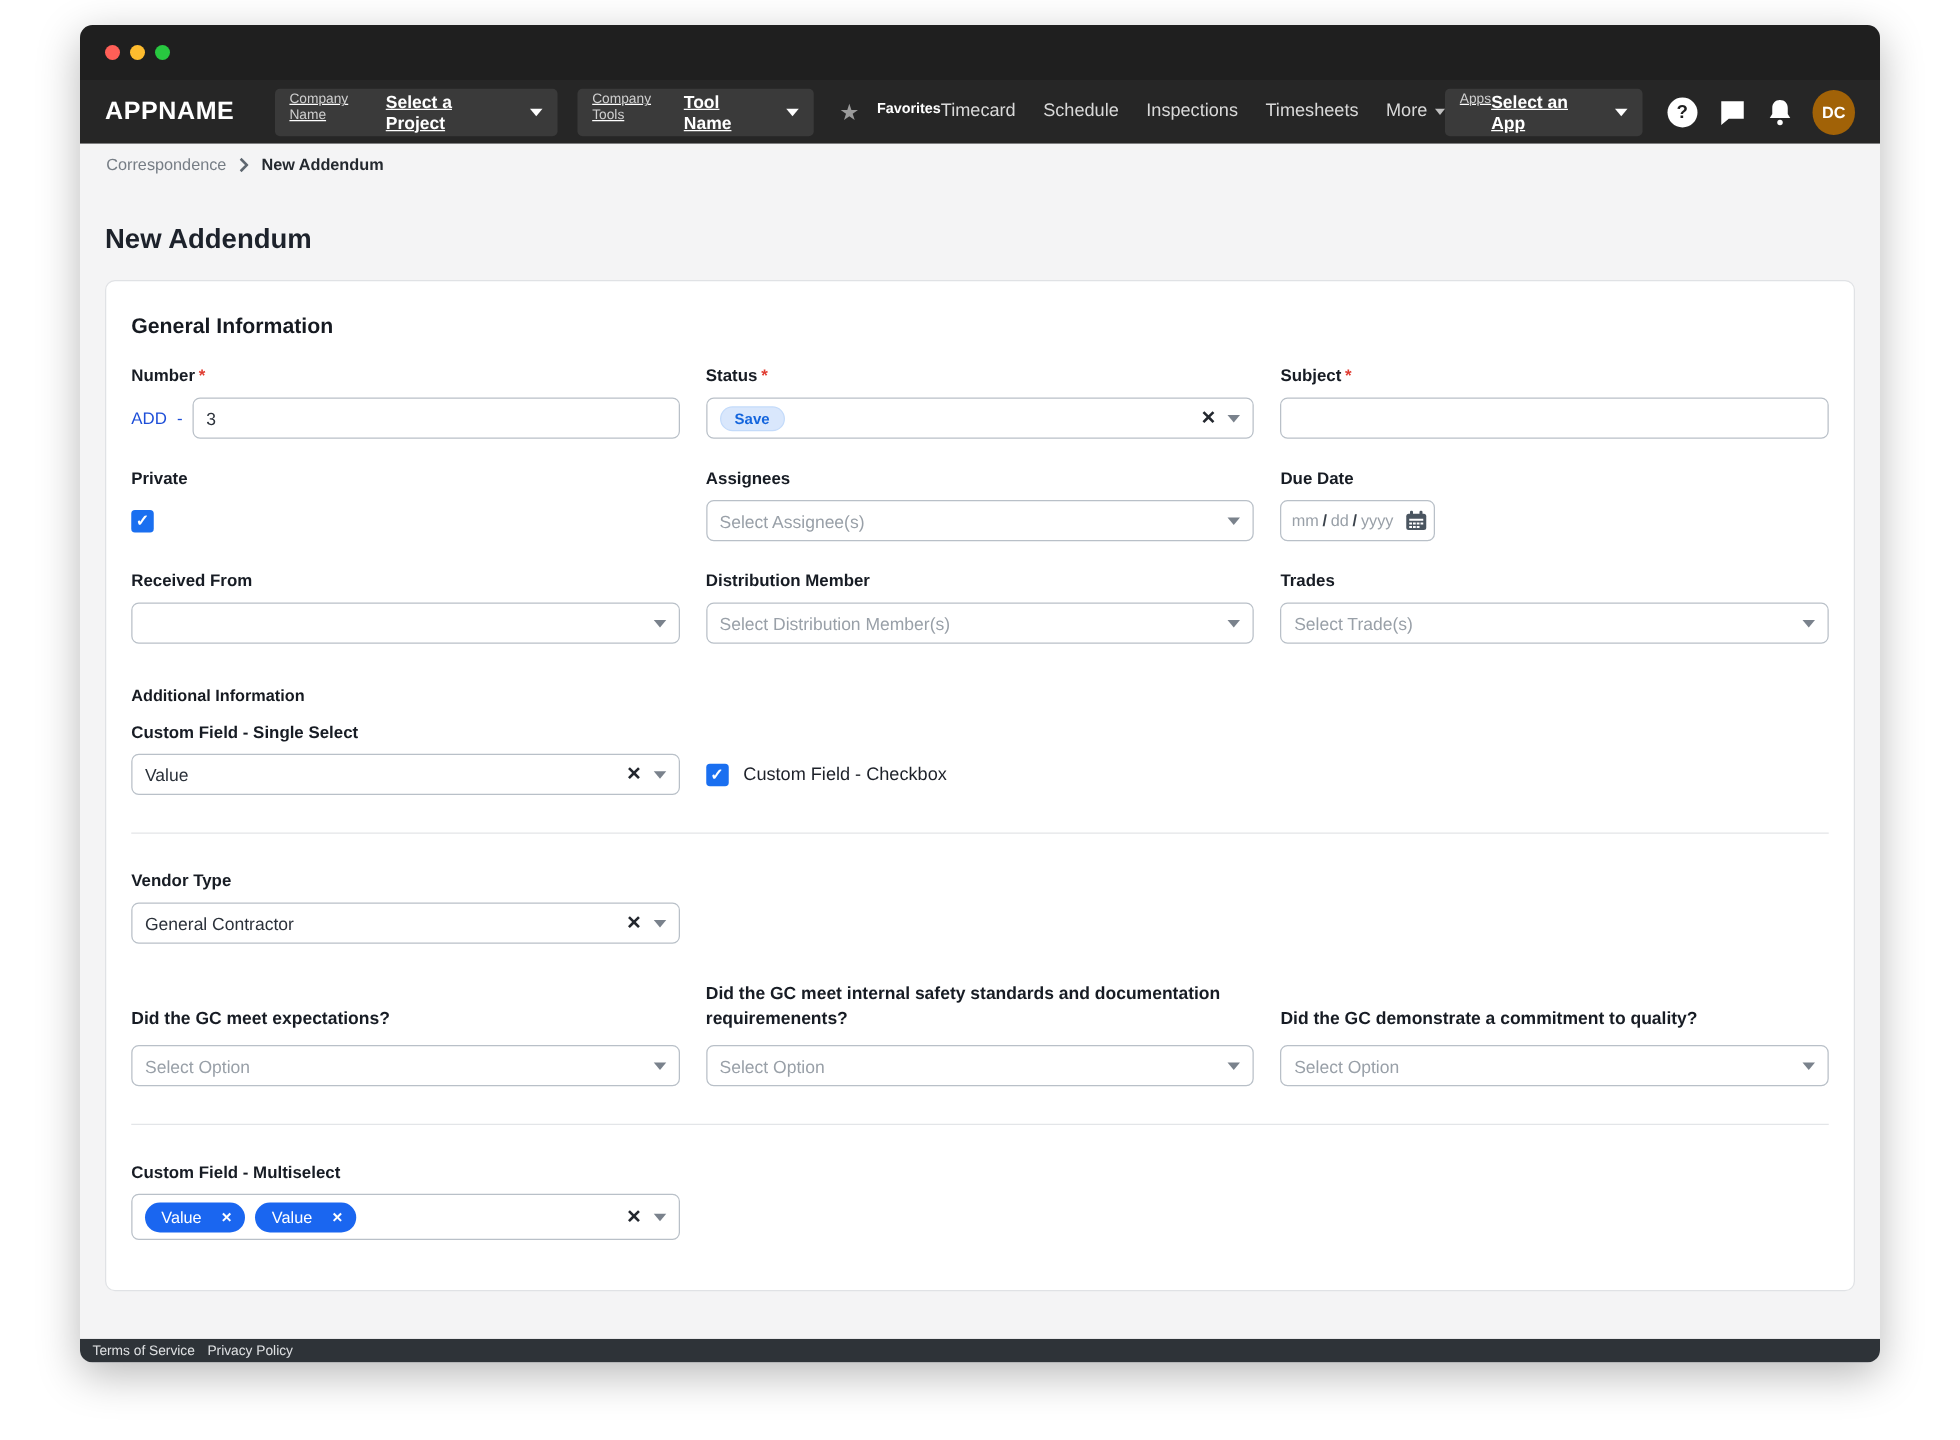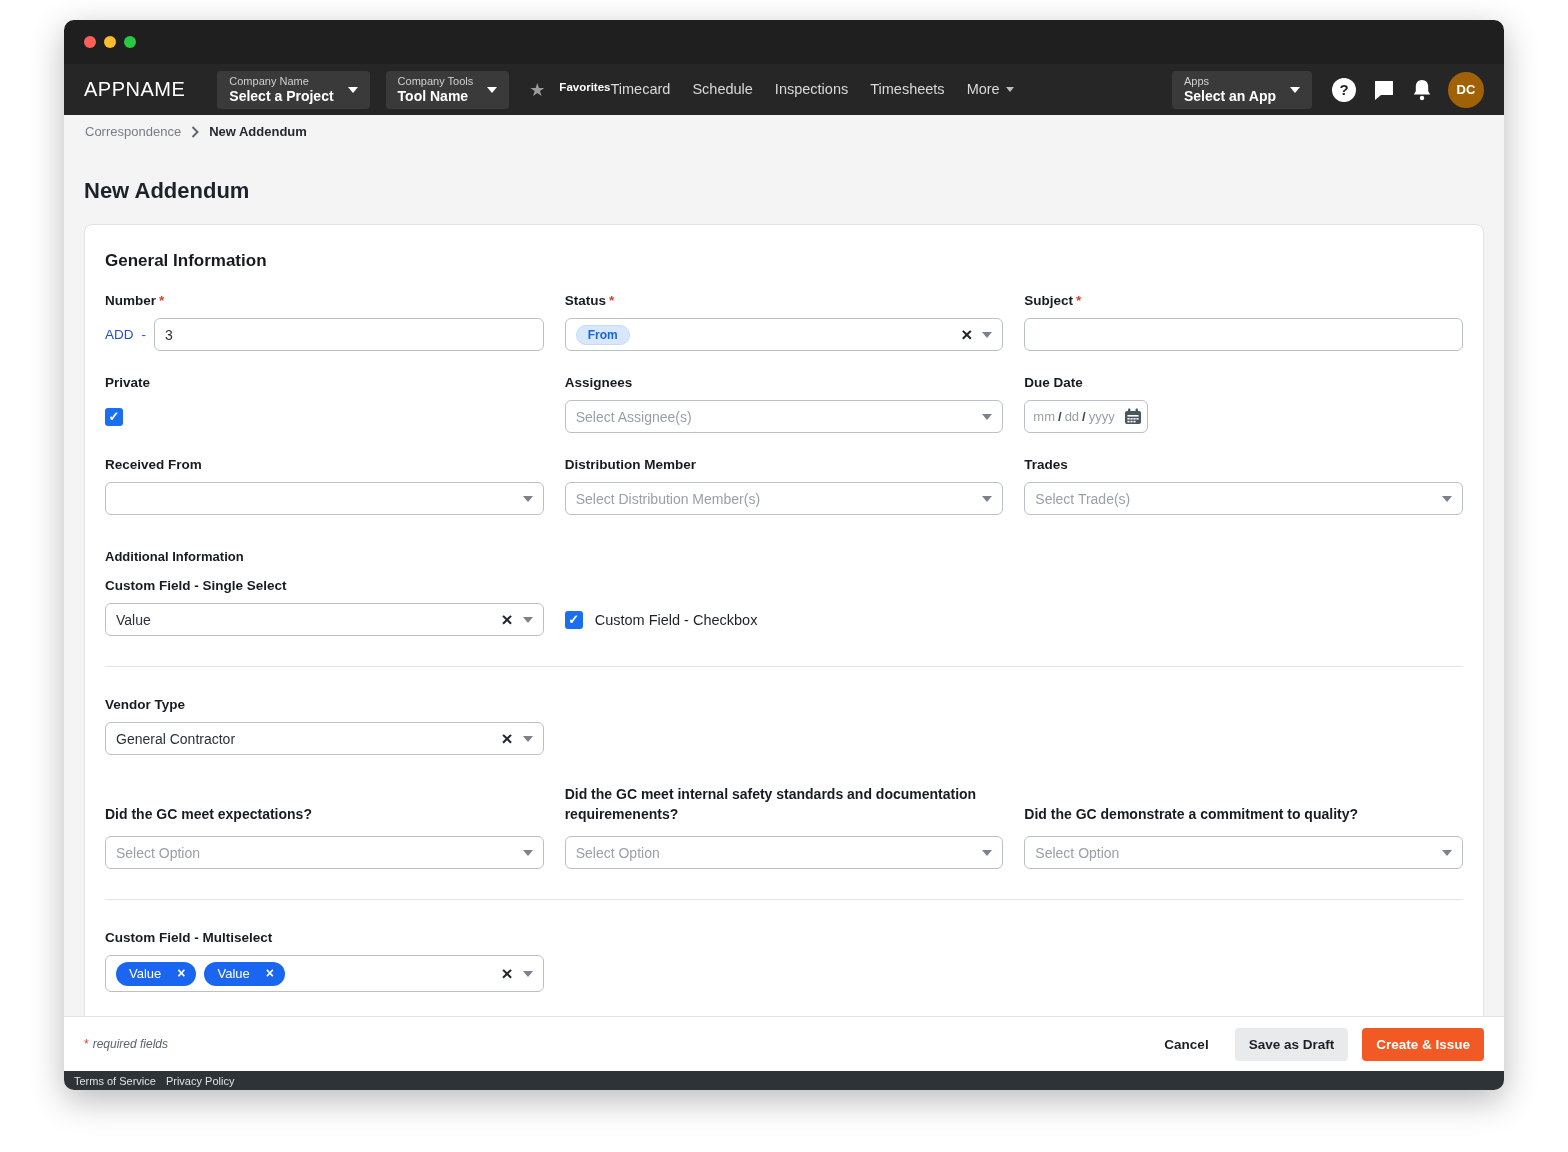--- a/index.html
+++ b/index.html
@@ -12,23 +12,23 @@
     display:flex; flex-direction:column;
   }
 
   
   .titlebar { height:44px; background:#1f1f1f; display:flex; align-items:center; padding-left:20px; gap:8px; flex:none; }
   .tl-dot { width:12px; height:12px; border-radius:50%; }
   .tl-red { background:#ff5f57; } .tl-yellow { background:#febc2e; } .tl-green { background:#28c840; }
 
   
   .appbar { height:51px; background:#262626; display:flex; align-items:center; padding:0 20px; flex:none; color:#fff; }
-  .brand { font-size:20px; font-weight:normal; letter-spacing:.5px; color:#fff; margin-right:32px; }
+  .brand { font-size:20px; font-weight:bold; letter-spacing:.5px; color:#fff; margin-right:32px; }
   .picker { background:#3a3a3a; border-radius:4px; height:38px; display:flex; align-items:center; padding:0 12px; gap:14px; margin-right:16px; cursor:pointer; }
-  .picker .stack { display:flex; flex-direction:column; line-height:1.15; }
+  .picker .stack { display:flex; flex-direction:row; line-height:1.15;text-decoration:underline; }
   .picker .eyebrow { font-size:11px; color:#cfcfcf; }
   .picker .value { font-size:14px; font-weight:bold; color:#fff; }
   .caret-w { width:0; height:0; border-left:5px solid transparent; border-right:5px solid transparent; border-top:6px solid #ffffff; }
   .caret-s { width:0; height:0; border-left:4px solid transparent; border-right:4px solid transparent; border-top:5px solid #bfbfbf; }
   .star { color:#9b9b9b; font-size:18px; margin:0 14px 0 4px; }
   .fav-block { display:flex; flex-direction:row; line-height:1.25; }
   .fav-label { font-size:11.5px; font-weight:bold; color:#ffffff; }
   .fav-links { display:flex; align-items:center; gap:22px; font-size:14.5px; color:#d9d9d9; }
   .fav-link { cursor:pointer; }
   .more { display:flex; align-items:center; gap:6px; cursor:pointer; }
@@ -204,21 +204,21 @@
 
         <div class="number-wrap">
           <span class="num-prefix">ADD</span>
           <span class="num-prefix">-</span>
           <div class="inputbox">
             <input type="text" value="3" style="">
           </div>
         </div>
 
         <div class="selectbox">
-          <span class="pill-light">From</span>
+          <span class="pill-light">Save</span>
           <span class="sb-spacer"></span>
           <span class="clear-x">×</span>
           <span class="caret-g"></span>
         </div>
 
         <div class="inputbox">
           <input type="text" style="">
         </div>
       </div>
 
@@ -373,29 +373,19 @@
           <span class="caret-g"></span>
         </div>
         <div></div>
           <div></div>
       </div>
 
     </div>
 
   </div>
 
-  <div class="actionbar">
-    <div class="req-note">
-      <span class="req">*</span><span>required fields</span>
-    </div>
-    <div class="actions">
-      <button class="btn-plain">Cancel</button>
-      <button class="btn-gray">Save as Draft</button>
-      <button class="btn-orange">Create &amp; Issue</button>
-    </div>
-  </div>
 
   <div class="legalbar">
     <span class="legal-link">Terms of Service</span>
     <span class="legal-link">Privacy Policy</span>
   </div>
 
 </div>
 
 </body></html>

